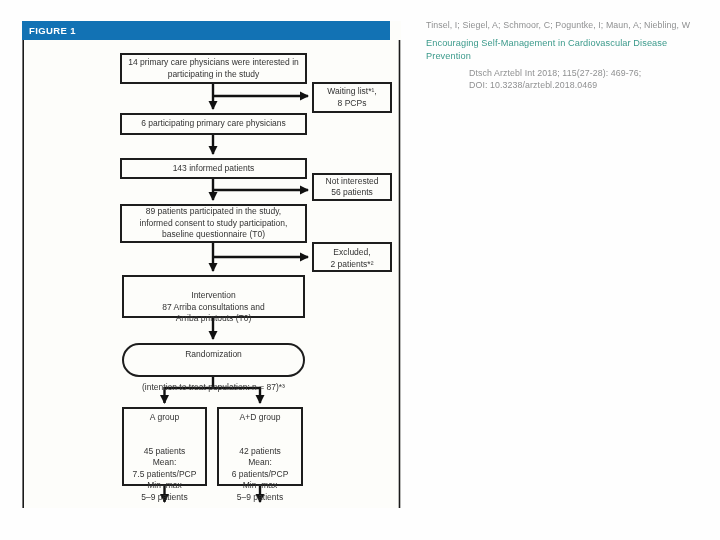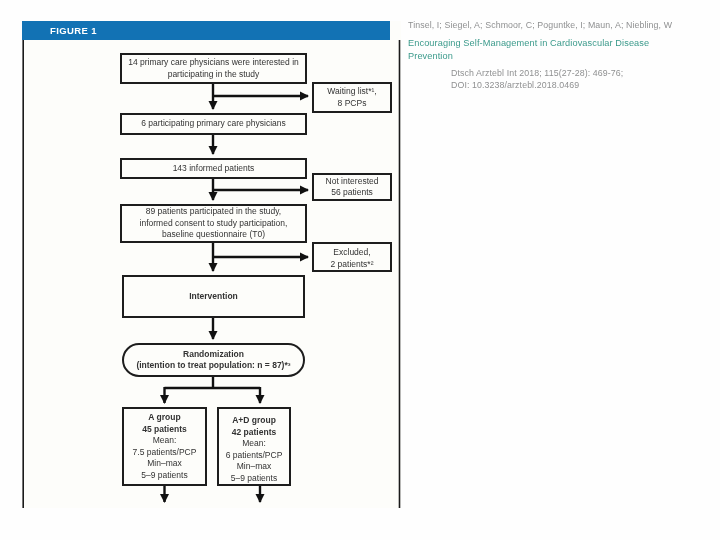--- a/index.html
+++ b/index.html
@@ -14,47 +14,47 @@
   .figure-panel {
     position:absolute; left:22px; top:21px; width:379px; height:487px;
     background:#fdfdfa;
   }
   .figure-header {
     position:absolute; left:0; top:0; width:368px; height:19px;
     background:#1272b4;
   }
   .figure-header .label {
     color:#ffffff; font-size:9.5px; font-weight:bold;
-    letter-spacing:.4px; line-height:19px; padding-left:28px; display:block;
+    letter-spacing:.4px; line-height:19px; padding-left:7px; display:block;
   }
   .arrow-layer { position:absolute; left:0; top:0; width:379px; height:487px; }
 
   
   .fb {
     position:absolute; border:2px solid #1d1d1d; background:#fdfdfa;
     color:#333333; font-size:8.5px; line-height:11.5px; text-align:center;
     display:flex; flex-direction:column; justify-content:center;
   }
-  .fb .b { font-weight:bold; }
+  .fb .b { font-weight:normal;margin-top:22px; }
 
   .bx-interested    { left:98px;  top:32px;  width:187px; height:31px; }
   .bx-waiting       { left:290px; top:61px;  width:80px;  height:31px; }
   .bx-participating { left:98px;  top:92px;  width:187px; height:22px; }
   .bx-informed      { left:98px;  top:137px; width:187px; height:21px; }
   .bx-notint        { left:290px; top:152px; width:80px;  height:28px; }
   .bx-participated  { left:98px;  top:183px; width:187px; height:39px; }
   .bx-excluded      { left:290px; top:221px; width:80px;  height:30px;justify-content:flex-end; }
   .bx-intervention  { left:100px; top:254px; width:183px; height:43px; }
   .bx-randomization { left:100px; top:322px; width:183px; height:34px;border-radius:17px; }
   .bx-group-a       { left:100px; top:386px; width:85px;  height:79px; }
-  .bx-group-ad      { left:195px; top:386px; width:74px;  height:79px;justify-content:flex-end; }
+  .bx-group-ad      { left:195px; top:386px; width:86px;  height:79px; }
 
   
   .citation {
-    position:absolute; left:408px; top:20px; width:280px;
+    position:absolute; left:426px; top:20px; width:280px;
     font-size:8.8px; color:#8f9091;
   }
   .citation .authors { white-space:nowrap; margin-bottom:7px; letter-spacing:.1px; }
   .citation .title {
     color:#3b9a8b; font-size:9.2px; line-height:12.8px;
     width:264px; margin-bottom:4px; letter-spacing:.1px;
   }
   .citation .journal, .citation .doi { line-height:12.6px; letter-spacing:.1px;margin-left:43px; }
 </style>
 </head>
@@ -125,20 +125,22 @@
     <div>baseline questionnaire (T0)</div>
   </div>
 
   <div class="fb bx-excluded">
     <div>Excluded,</div>
     <div>2 patients*²</div>
   </div>
 
   <div class="fb bx-intervention">
     <div class="b">Intervention</div>
+    <div>87 Arriba consultations and</div>
+    <div>Arriba printouts (T0)</div>
   </div>
 
   <div class="fb bx-randomization">
     <div class="b">Randomization</div>
     <div class="b">(intention to treat population: n = 87)*³</div>
   </div>
 
   <div class="fb bx-group-a">
     <div class="b">A group</div>
     <div class="b">45 patients</div>

